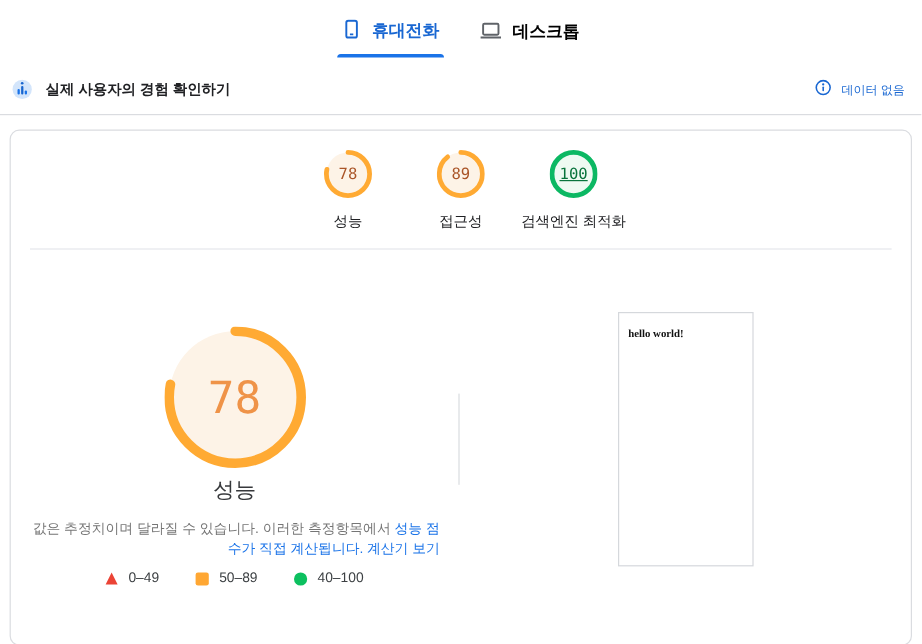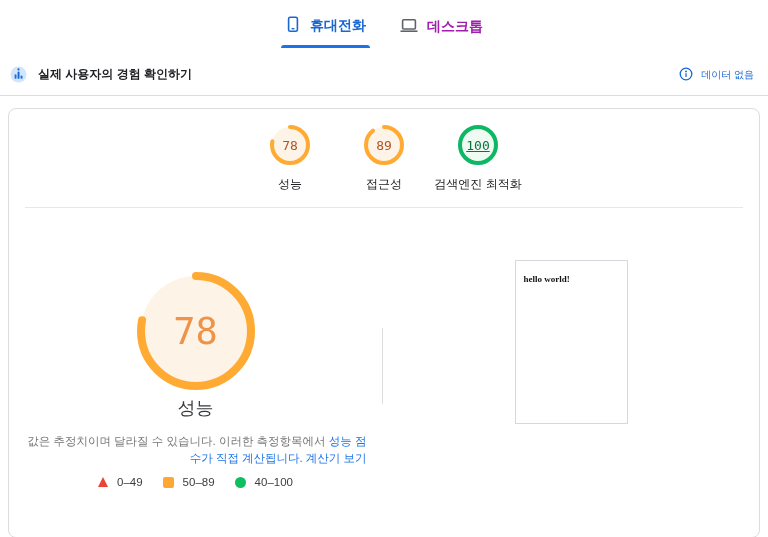--- a/index.html
+++ b/index.html
@@ -3,21 +3,21 @@
 <meta charset="utf-8">
 <style>
   * { box-sizing: border-box; margin: 0; padding: 0; }
   html, body { width: 768px; height: 537px; overflow: hidden; background: #fff;
     font-family: "Liberation Sans", sans-serif; color: #202124; }
 
   
   .tabbar { height: 48px; display: flex; justify-content: center; align-items: flex-end;
     gap: 26px; padding-top: 8px; }
   .tab { position: relative; display: flex; align-items: center; gap: 9px;
-    padding: 8px 4px 12px; font-size: 14px; font-weight: 700; color: #a21caf; cursor: pointer; }
+    padding: 8px 4px 12px; font-size: 14px; font-weight: 700; color: #000000; cursor: pointer; }
   .tab.active { color: #1967d2; }
   .tab .indicator { position: absolute; left: 0; right: 0; bottom: 0; height: 3px;
     background: #1a73e8; border-radius: 3px 3px 0 0; }
 
   
   .secrow { display: flex; align-items: center; padding: 12px 10px; }
   .secrow.first { margin-top: 6px; }
   .sec-icon { width: 17px; height: 17px; flex: 0 0 auto; }
   .sec-title { margin-left: 11px; font-size: 12px; font-weight: 700; color: #202124; }
   .status { margin-left: auto; display: flex; align-items: center; gap: 8px;
@@ -41,30 +41,30 @@
   .content { display: flex; }
   .left { width: 373px; display: flex; flex-direction: column; align-items: center;
     padding-top: 64px; }
   .big { position: relative; width: 118px; height: 118px; cursor: pointer; }
   .big .gauge-num { font-size: 37px; }
   .big-label { margin-top: 6px; font-size: 18px; color: #37393c; }
   .note { margin-top: 13px; width: 342px; text-align: right; font-size: 11.5px;
     line-height: 17px; color: #757575; }
   .note a { color: #1a73e8; text-decoration: none; cursor: pointer; }
   .note a.second { margin-left: 3px; }
-  .legend { display: flex; align-items: center; gap: 20px; margin-top: 9px; }
+  .legend { display: flex; align-items: center; gap: 30px; margin-top: 9px; }
   .legend-item { display: flex; align-items: center; gap: 9px; font-size: 11.5px; color: #3c4043; }
   .shape-triangle { width: 0; height: 0; border-left: 5.5px solid transparent;
     border-right: 5.5px solid transparent; border-bottom: 10px solid #eb4335; }
   .shape-square { width: 11px; height: 11px; border-radius: 2px; background: #ffa733; }
   .shape-circle { width: 11px; height: 11px; border-radius: 50%; background: #0cc05f; }
 
   .vdivider { width: 1px; height: 76px; background: #dadce0; margin-top: 120px; flex: 0 0 auto; }
   .right { flex: 1; display: flex; justify-content: center; }
-  .thumb { margin-top: 52px; width: 113px; height: 164px; border: 1px solid #d5d8dc;
+  .thumb { margin-top: 52px; width: 113px; height: 212px; border: 1px solid #d5d8dc;
     background: #fff; padding: 7px 8px; }
   .thumb-text { font-family: "Liberation Serif", serif; font-weight: 700; font-size: 9px;
     color: #111; }
 </style>
 </head>
 <body>
 
 <div>
 
   <div class="tabbar">

